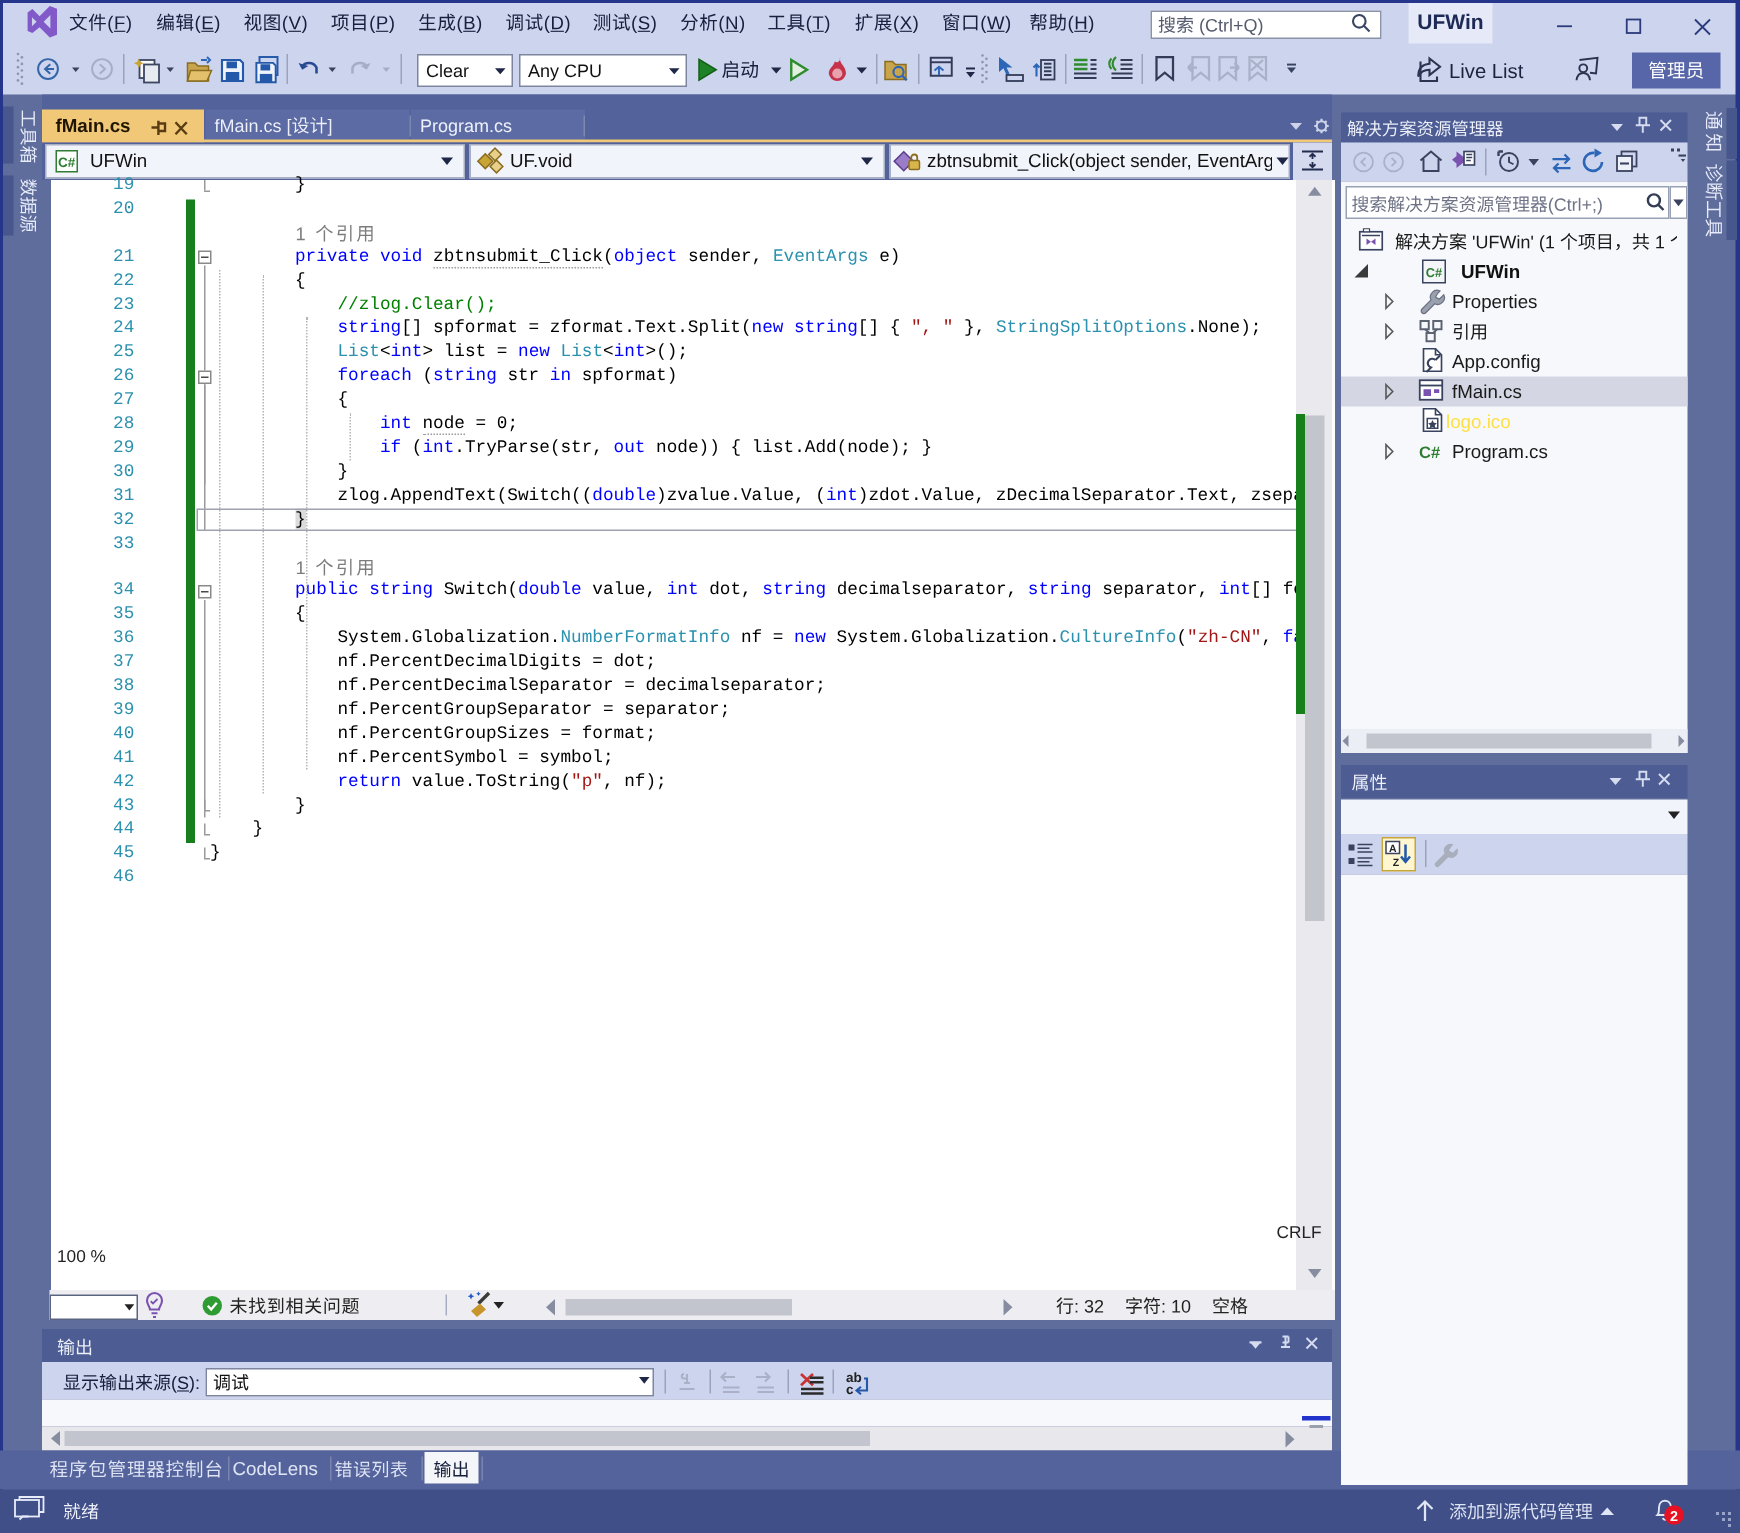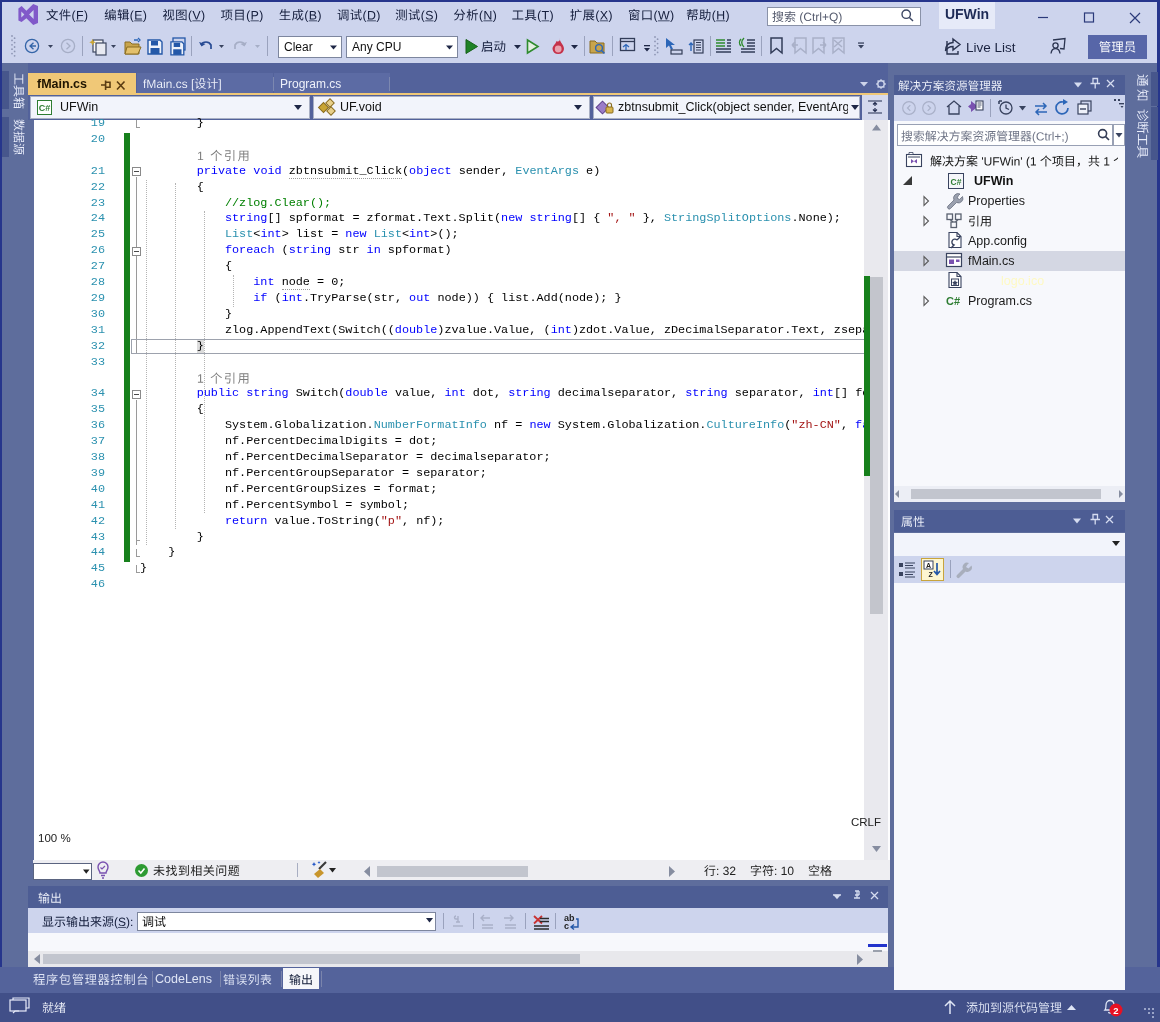--- a/index.html
+++ b/index.html
@@ -38,21 +38,21 @@
 <div style="position:absolute;left:28px;top:95px;width:860px;height:25px;background:#53629b;"></div>
 <div style="position:absolute;left:30px;top:96px;width:280px;height:23px;background:#f2f4fb;border:1px solid #a9b0c4;box-sizing:border-box"></div>
 <div style="position:absolute;left:313px;top:96px;width:277px;height:23px;background:#f2f4fb;border:1px solid #a9b0c4;box-sizing:border-box"></div>
 <div style="position:absolute;left:593px;top:96px;width:267px;height:23px;background:#f2f4fb;border:1px solid #a9b0c4;box-sizing:border-box"></div>
 <div style="position:absolute;left:60px;top:100px;font:12.5px 'Liberation Sans',sans-serif;color:#111">UFWin</div>
 <div style="position:absolute;left:340px;top:100px;font:12.5px 'Liberation Sans',sans-serif;color:#111">UF.void</div>
 <div style="position:absolute;left:618px;top:100px;width:230px;overflow:hidden;font:12.5px 'Liberation Sans',sans-serif;color:#111;white-space:nowrap">zbtnsubmit_Click(object sender, EventArg</div>
 <div style="position:absolute;left:862px;top:95px;width:26px;height:25px;background:#d5daee;"></div>
 <div style="position:absolute;left:28px;top:120px;width:862px;height:740px;background:#fff;"></div>
 <div style="position:absolute;left:28px;top:120px;width:6px;height:766px;background:#5e6d9c;"></div>
-<div style="position:absolute;left:60px;top:116px;width:45px;text-align:right;font:11.8px 'Liberation Mono',monospace;line-height:15.9px;color:#2b91af;white-space:pre">19<br>20<br><br>21<br>22<br>23<br>24<br>25<br>26<br>27<br>28<br>29<br>30<br>31<br>32<br>33<br><br>34<br>35<br>36<br>37<br>38<br>39<br>40<br>41<br>42<br>43<br>44<br>45<br>46</div>
+<div style="position:absolute;left:60px;top:116px;width:45px;text-align:center;font:11.8px 'Liberation Mono',monospace;line-height:15.9px;color:#2b91af;white-space:pre">19<br>20<br><br>21<br>22<br>23<br>24<br>25<br>26<br>27<br>28<br>29<br>30<br>31<br>32<br>33<br><br>34<br>35<br>36<br>37<br>38<br>39<br>40<br>41<br>42<br>43<br>44<br>45<br>46</div>
 <div style="position:absolute;left:140px;top:116px;width:726px;font:11.8px 'Liberation Mono',monospace;line-height:15.9px;color:#000;white-space:pre;overflow:hidden">        }<br>​<br>​<br>        <span style="color:#0000ff">private</span> <span style="color:#0000ff">void</span> <span style="border-bottom:1px dotted #9a9a9a">zbtnsubmit_Click</span>(<span style="color:#0000ff">object</span> sender, <span style="color:#2b91af">EventArgs</span> e)<br>        {<br>            <span style="color:#008000">//zlog.Clear();</span><br>            <span style="color:#0000ff">string</span>[] spformat = zformat.Text.Split(<span style="color:#0000ff">new</span> <span style="color:#0000ff">string</span>[] { <span style="color:#a31515">", "</span> }, <span style="color:#2b91af">StringSplitOptions</span>.None);<br>            <span style="color:#2b91af">List</span>&lt;<span style="color:#0000ff">int</span>&gt; list = <span style="color:#0000ff">new</span> <span style="color:#2b91af">List</span>&lt;<span style="color:#0000ff">int</span>&gt;();<br>            <span style="color:#0000ff">foreach</span> (<span style="color:#0000ff">string</span> str <span style="color:#0000ff">in</span> spformat)<br>            {<br>                <span style="color:#0000ff">int</span> <span style="border-bottom:1px dotted #9a9a9a">node</span> = 0;<br>                <span style="color:#0000ff">if</span> (<span style="color:#0000ff">int</span>.TryParse(str, <span style="color:#0000ff">out</span> node)) { list.Add(node); }<br>            }<br>            zlog.AppendText(Switch((<span style="color:#0000ff">double</span>)zvalue.Value, (<span style="color:#0000ff">int</span>)zdot.Value, zDecimalSeparator.Text, zsepa<br>        <span style="background:#dcdcdc">}</span><br>​<br>​<br>        <span style="color:#0000ff">public</span> <span style="color:#0000ff">string</span> Switch(<span style="color:#0000ff">double</span> value, <span style="color:#0000ff">int</span> dot, <span style="color:#0000ff">string</span> decimalseparator, <span style="color:#0000ff">string</span> separator, <span style="color:#0000ff">int</span>[] fo<br>        {<br>            System.Globalization.<span style="color:#2b91af">NumberFormatInfo</span> nf = <span style="color:#0000ff">new</span> System.Globalization.<span style="color:#2b91af">CultureInfo</span>(<span style="color:#a31515">"zh-CN"</span>, <span style="color:#0000ff">fa</span><br>            nf.PercentDecimalDigits = dot;<br>            nf.PercentDecimalSeparator = decimalseparator;<br>            nf.PercentGroupSeparator = separator;<br>            nf.PercentGroupSizes = format;<br>            nf.PercentSymbol = symbol;<br>            <span style="color:#0000ff">return</span> value.ToString(<span style="color:#a31515">"p"</span>, nf);<br>        }<br>    }<br>}<br>​</div>
 <div style="position:absolute;left:124px;top:132.9px;width:6px;height:429.3px;background:#17801c;"></div>
 <div style="position:absolute;left:145.5px;top:179.6px;width:0;height:365.7px;border-left:1px dotted #b4b4b4"></div>
 <div style="position:absolute;left:174.5px;top:182.78px;width:0;height:346.62px;border-left:1px dotted #b4b4b4"></div>
 <div style="position:absolute;left:203.5px;top:211.4px;width:0;height:302.1px;border-left:1px dotted #b4b4b4"></div>
 <div style="position:absolute;left:232.5px;top:275px;width:0;height:31.8px;border-left:1px dotted #b4b4b4"></div>
 <div style="position:absolute;left:136px;top:177.15px;width:1px;height:177.35px;background:#9a9a9a;"></div>
 <div style="position:absolute;left:132px;top:167.15px;width:9px;height:9px;border:1px solid #8a8a8a;background:#fff;box-sizing:border-box"></div>
 <div style="position:absolute;left:134px;top:171.15px;width:5px;height:1.2px;background:#4a4a4a;"></div>
 <div style="position:absolute;left:136px;top:256.65px;width:1px;height:66.05px;background:#9a9a9a;"></div>
@@ -132,21 +132,21 @@
         <use href="#g120" x="12160"></use>
         <use href="#g121" x="13160"></use>
         <use href="#g62" x="14438"></use>
         <use href="#g63" x="15271"></use>
       </g>
     </svg></div>
 <div style="position:absolute;left:974px;top:174px;font:bold 12.5px 'Liberation Sans',sans-serif;color:#111">UFWin</div>
 <div style="position:absolute;left:968px;top:194px;font:12.5px 'Liberation Sans',sans-serif;color:#1a1a1a">Properties</div>
 <div style="position:absolute;left:968px;top:234px;font:12.5px 'Liberation Sans',sans-serif;color:#1a1a1a">App.config</div>
 <div style="position:absolute;left:968px;top:254px;font:12.5px 'Liberation Sans',sans-serif;color:#1a1a1a">fMain.cs</div>
-<div style="position:absolute;left:1001px;top:274px;font:12.5px 'Liberation Sans',sans-serif;color:#fef9c3">logo.ico</div>
+<div style="position:absolute;left:964px;top:274px;font:12.5px 'Liberation Sans',sans-serif;color:#fde047">logo.ico</div>
 <div style="position:absolute;left:968px;top:294px;font:12.5px 'Liberation Sans',sans-serif;color:#1a1a1a">Program.cs</div>
 <div style="position:absolute;left:894px;top:486px;width:231px;height:16px;background:#eceef5;"></div>
 <div style="position:absolute;left:911px;top:489px;width:190px;height:10px;background:#c2c5ce;"></div>
 <div style="position:absolute;left:894px;top:510px;width:231px;height:22px;background:#4d5d94;"></div>
 <div style="position:absolute;left:894px;top:533px;width:231px;height:23px;background:#f2f4fb;"></div>
 <div style="position:absolute;left:894px;top:556px;width:231px;height:27px;background:#cdd4ed;"></div>
 <div style="position:absolute;left:921px;top:558px;width:23px;height:23px;background:#fdf6d0;border:1px solid #c8a43c;box-sizing:border-box"></div>
 <div style="position:absolute;left:950px;top:560px;width:1px;height:18px;background:#9aa2bd;"></div>
 <div style="position:absolute;left:894px;top:583px;width:231px;height:407px;background:#f7f8fc;"></div>
 <svg width="1160" height="1022" viewBox="0 0 1160 1022" style="position:absolute;left:0;top:0;z-index:60">

